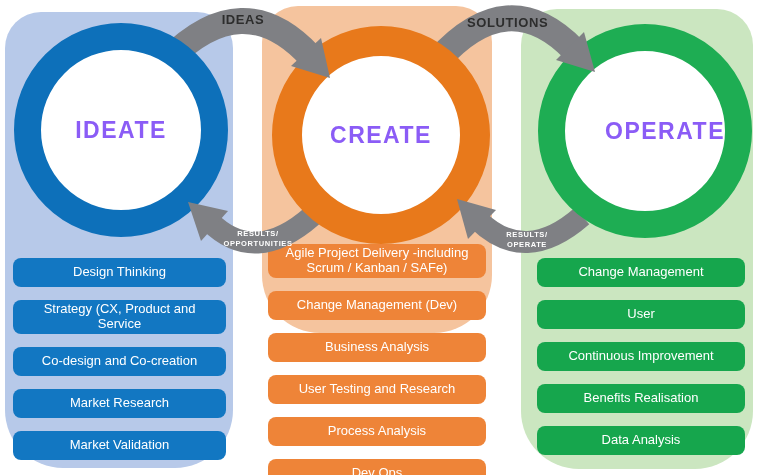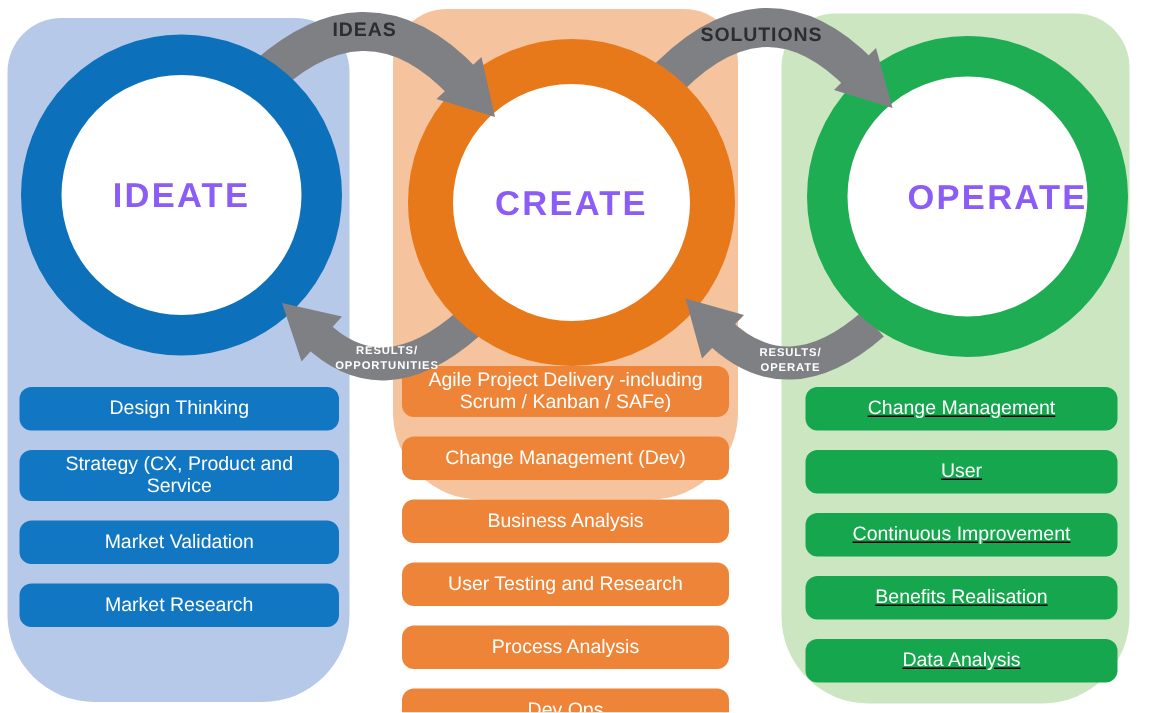--- a/index.html
+++ b/index.html
@@ -17,21 +17,21 @@
         display:flex;align-items:center;justify-content:center;z-index:4;}
   #col-ideate .ring {left:9px;  top:11px; width:160px;height:160px;border-width:27px;}
   #col-create .ring {left:10px; top:20px; width:158px;height:158px;border-width:30px;}
   #col-operate .ring{left:17px; top:15px; width:160px;height:160px;border-width:27px;justify-content:flex-end;}
 
   .stage-title{font-weight:bold;font-size:23px;letter-spacing:1.5px;color:#8b5cf6;white-space:nowrap;}
 
   .items{position:absolute;display:flex;flex-direction:column;gap:13px;z-index:2;}
   #col-ideate .items {left:8px; right:7px; top:246px;}
   #col-create .items {left:6px; right:6px; top:238px;justify-content:space-between;}
-  #col-operate .items{left:16px;right:8px; top:249px;text-decoration:underline;}
+  #col-operate .items{left:16px;right:8px; top:249px;}
 
   .item{min-height:29px;display:flex;align-items:center;justify-content:center;text-align:center;
         background:var(--item);color:#ffffff;border-radius:8px;font-size:13px;line-height:1.15;
         padding:2px 10px;box-sizing:border-box;font-weight:400;}
 
   svg.bands{position:absolute;inset:0;z-index:3;pointer-events:none;}
   svg.heads{position:absolute;inset:0;z-index:6;pointer-events:none;}
   .band{fill:none;stroke:var(--arrow);stroke-width:26px;}
   .band-thin{fill:none;stroke:var(--arrow);stroke-width:22px;}
   .head{fill:var(--arrow);}
@@ -50,22 +50,23 @@
 <div class="canvas" id="diagram" style="--arrow: #7f8084;">
 
   <div class="column" id="col-ideate" style="--panel: #b7c9e9; --ring: #0d70ba; --item: #1277c2;">
     <div class="panel"></div>
     <div class="ring">
       <span class="stage-title">IDEATE</span>
     </div>
     <div class="items">
       <div class="item">Design Thinking</div>
       <div class="item">Strategy (CX, Product and Service</div>
+      <div class="item">Co-design and Co-creation</div>
+      <div class="item">Market Research</div>
       <div class="item">Market Validation</div>
-      <div class="item">Market Research</div>
     </div>
   </div>
 
   <div class="column" id="col-create" style="--panel: #f5c49e; --ring: #e8791b; --item: #ee8438;">
     <div class="panel"></div>
     <div class="ring">
       <span class="stage-title">CREATE</span>
     </div>
     <div class="items">
       <div class="item">Agile Project Delivery -including Scrum / Kanban / SAFe)</div>

